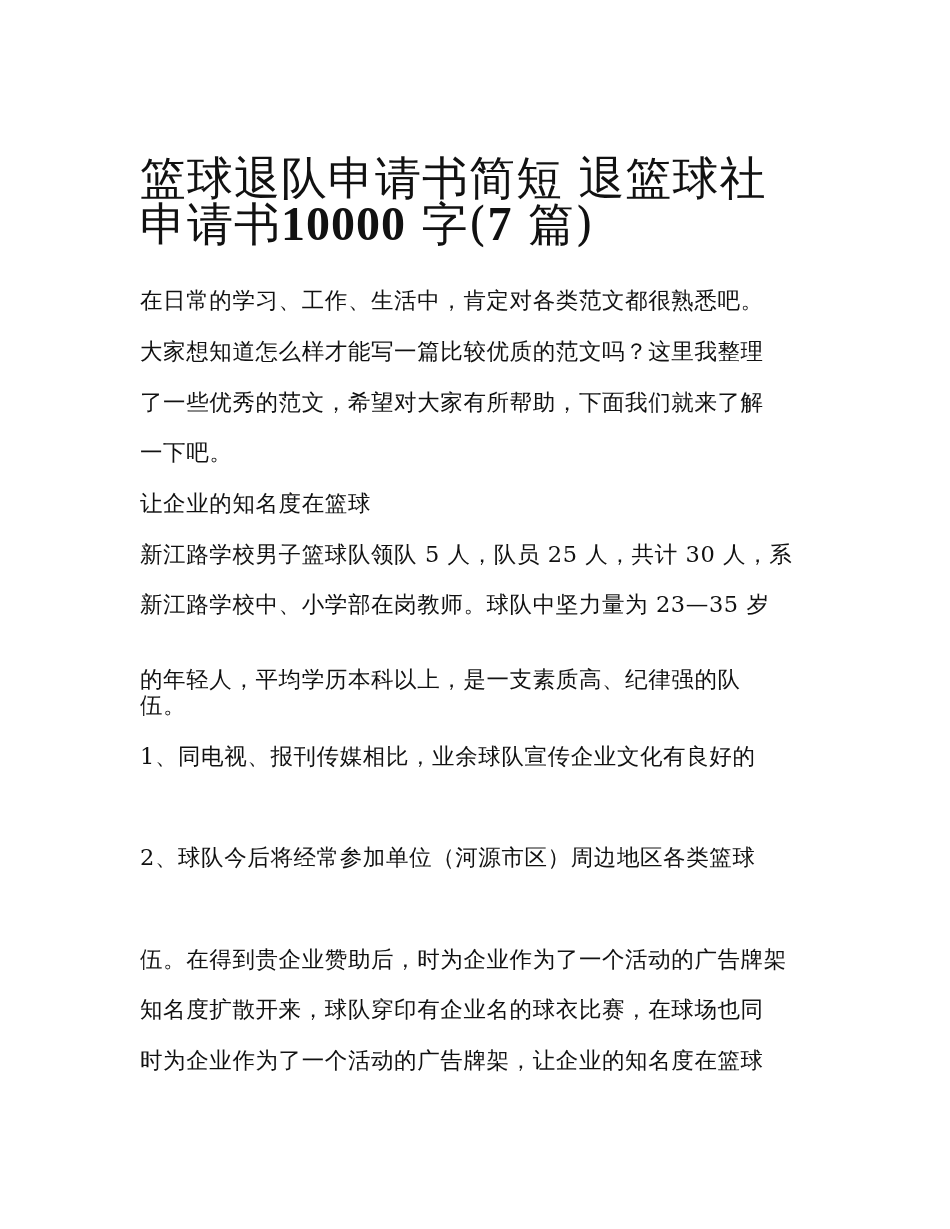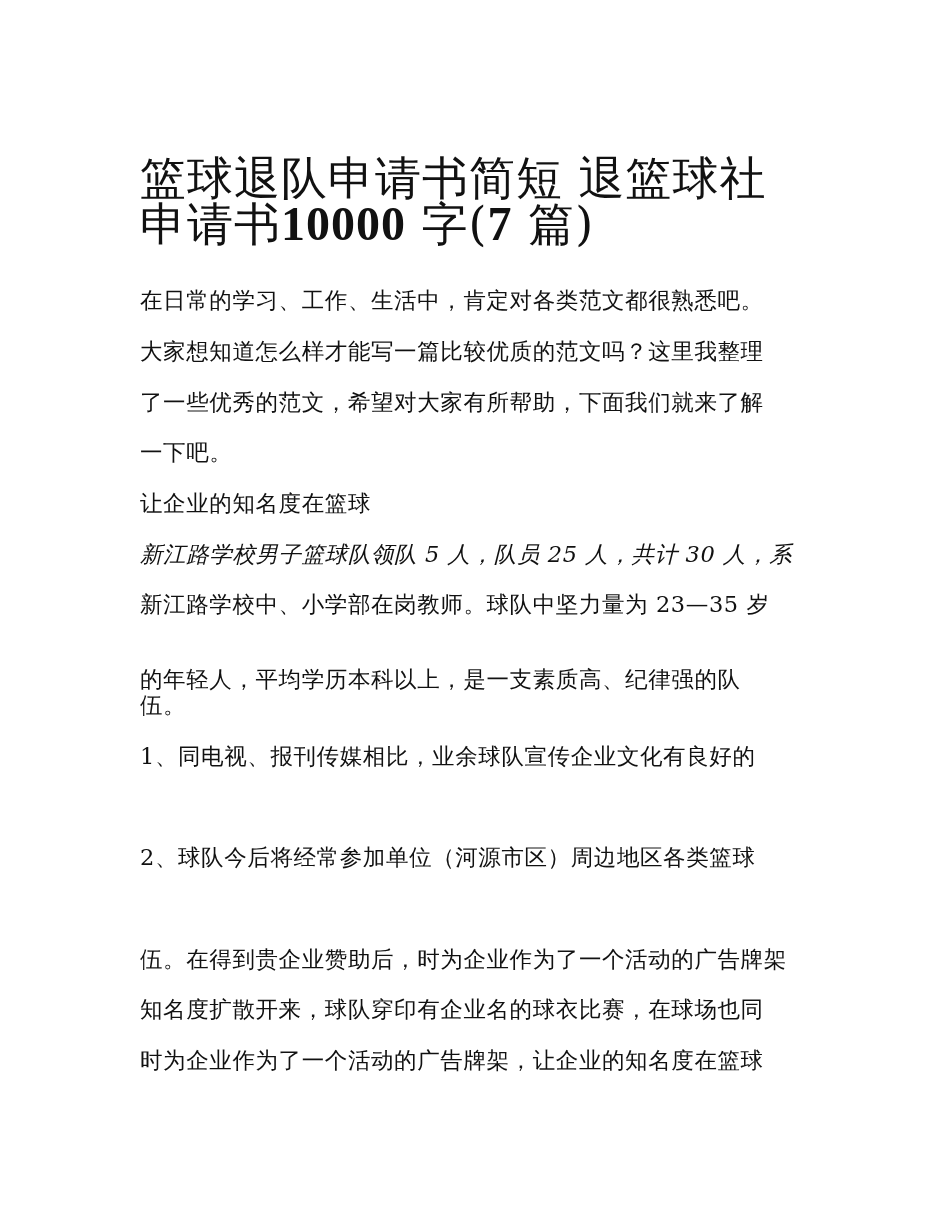--- a/index.html
+++ b/index.html
@@ -57,21 +57,21 @@
     <span>申请书</span><span class="num">10000</span><span> 字(</span><span class="num">7</span><span> 篇)</span>
   </div>
 
   <div class="body-line" style="top:285px;">在日常的学习、工作、生活中，肯定对各类范文都很熟悉吧。</div>
   <div class="body-line" style="top:336px;">大家想知道怎么样才能写一篇比较优质的范文吗？这里我整理</div>
   <div class="body-line" style="top:387px;">了一些优秀的范文，希望对大家有所帮助，下面我们就来了解</div>
   <div class="body-line" style="top:437px;">一下吧。</div>
 
   <div class="body-line" style="top:488px;">让企业的知名度在篮球</div>
 
-  <div class="body-line" style="top:539px;font-style:italic;">新江路学校男子篮球队领队 5 人，队员 25 人，共计 30 人，系</div>
+  <div class="body-line" style="top:539px;">新江路学校男子篮球队领队 5 人，队员 25 人，共计 30 人，系</div>
   <div class="body-line" style="top:589px;">新江路学校中、小学部在岗教师。球队中坚力量为 23—35 岁</div>
   <div class="body-line" style="top:640px;margin-top:24px;">的年轻人，平均学历本科以上，是一支素质高、纪律强的队</div>
   <div class="body-line" style="top:690px;">伍。</div>
   <div class="body-line" style="top:741px;">1、同电视、报刊传媒相比，业余球队宣传企业文化有良好的</div>
   <div class="body-line" style="top:842px;">2、球队今后将经常参加单位（河源市区）周边地区各类篮球</div>
   <div class="body-line" style="top:944px;">伍。在得到贵企业赞助后，时为企业作为了一个活动的广告牌架</div>
   <div class="body-line" style="top:994px;">知名度扩散开来，球队穿印有企业名的球衣比赛，在球场也同</div>
   <div class="body-line" style="top:1045px;">时为企业作为了一个活动的广告牌架，让企业的知名度在篮球</div>
 
 </div>

